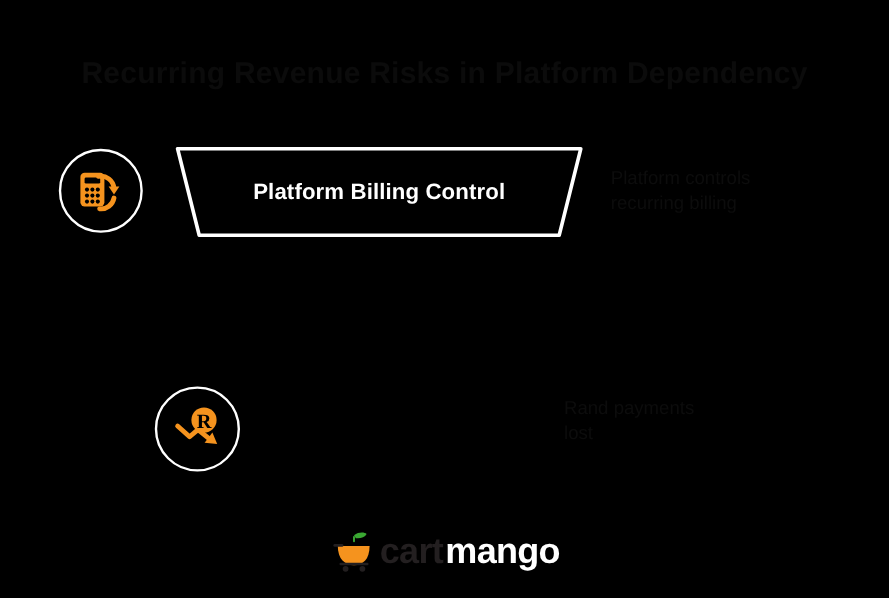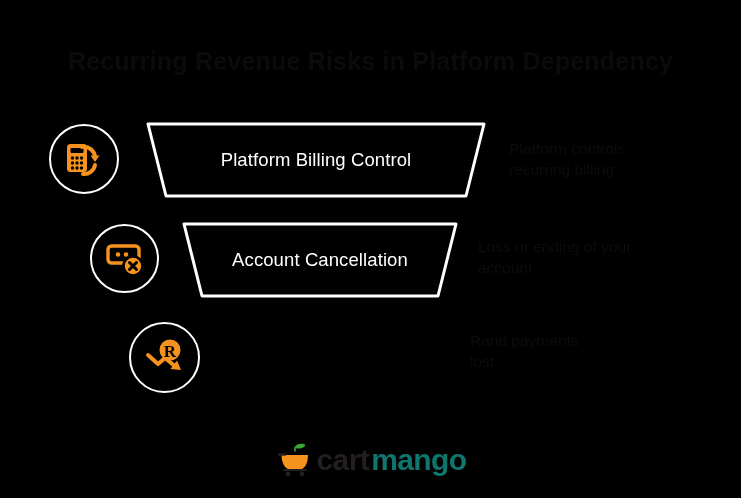--- a/index.html
+++ b/index.html
@@ -86,21 +86,21 @@
     position: absolute;
     left: 0;
     top: 0;
     width: 100%;
     height: 80px;
     display: flex;
     align-items: center;
     justify-content: center;
     color: #ffffff;
     font-size: 18.5px;
-    font-weight: 400;
+    font-weight: 700;
     letter-spacing: 0.1px;
     white-space: nowrap;
     pointer-events: none;
   }
   .row-1 .stage { left: 140px; top: 0px;  width: 352px; }
   .row-2 .stage { left: 176px; top: 4px;  width: 288px; }
   .row-3 .stage { left: 216px; top: 6px;  width: 208px; }
 
   
   .side-text {
@@ -127,21 +127,21 @@
     gap: 2px;
   }
   .logo-mark { display: block; }
   .logo-text {
     font-size: 30px;
     font-weight: 700;
     letter-spacing: -0.6px;
     line-height: 34px;
   }
   .logo-cart  { color: #231f20; }
-  .logo-mango { color: #0f766e; text-align: center; }
+  .logo-mango { color: #ffffff; text-align: center; }
 </style>
 </head>
 <body>
 
 <div class="slide">
 
   <div class="title">Recurring Revenue Risks in Platform Dependency</div>
 
   <div class="funnel">
 
@@ -174,42 +174,20 @@
         <svg width="352" height="80" viewBox="0 0 352 80" preserveAspectRatio="none">
           <path d="M8 4 H344 L326 76 H26 Z" fill="#000000" stroke="#ffffff" stroke-width="3" stroke-linejoin="round" vector-effect="non-scaling-stroke"></path>
         </svg>
         <div class="stage-label">Platform Billing Control</div>
       </div>
 
       <div class="side-text" style="white-space: pre-line;">Platform controls
 recurring billing</div>
     </div>
 
-    <div class="row row-2">
-
-      <div class="icon-badge">
-        <svg width="42" height="42" viewBox="0 0 42 42" aria-hidden="true">
-          <rect x="4" y="8" width="31" height="17" rx="3.5" fill="none" stroke="#f5931e" stroke-width="3.4"></rect>
-          <circle cx="14" cy="16.5" r="2.3" fill="#f5931e"></circle>
-          <circle cx="22" cy="16.5" r="2.3" fill="#f5931e"></circle>
-          <circle cx="29" cy="28" r="9.5" fill="#f5931e" stroke="#000000" stroke-width="2.6"></circle>
-          <path d="M25.5 24.5 L32.5 31.5 M32.5 24.5 L25.5 31.5" stroke="#000000" stroke-width="3" stroke-linecap="round"></path>
-        </svg>
-      </div>
-
-      <div class="stage">
-        <svg width="288" height="80" viewBox="0 0 288 80" preserveAspectRatio="none">
-          <path d="M8 4 H280 L262 76 H26 Z" fill="#000000" stroke="#ffffff" stroke-width="3" stroke-linejoin="round" vector-effect="non-scaling-stroke"></path>
-        </svg>
-        <div class="stage-label">Account Cancellation</div>
-      </div>
-
-      <div class="side-text" style="white-space: pre-line;">Loss or ending of your
-account</div>
-    </div>
 
     <div class="row row-3">
 
       <div class="icon-badge">
         <svg width="44" height="44" viewBox="0 0 44 44" aria-hidden="true">
           <path d="M5 19 L15 28 L22 22 L33 31" fill="none" stroke="#f5931e" stroke-width="4" stroke-linecap="round" stroke-linejoin="round"></path>
           <path d="M38 34 L27.5 33 L34 24.5 Z" fill="#f5931e"></path>
           <circle cx="27" cy="14" r="10.5" fill="#f5931e"></circle>
           <text x="27" y="20.5" text-anchor="middle" font-family="Liberation Serif, serif" font-size="17" font-weight="700" fill="#000000">R</text>
         </svg>

